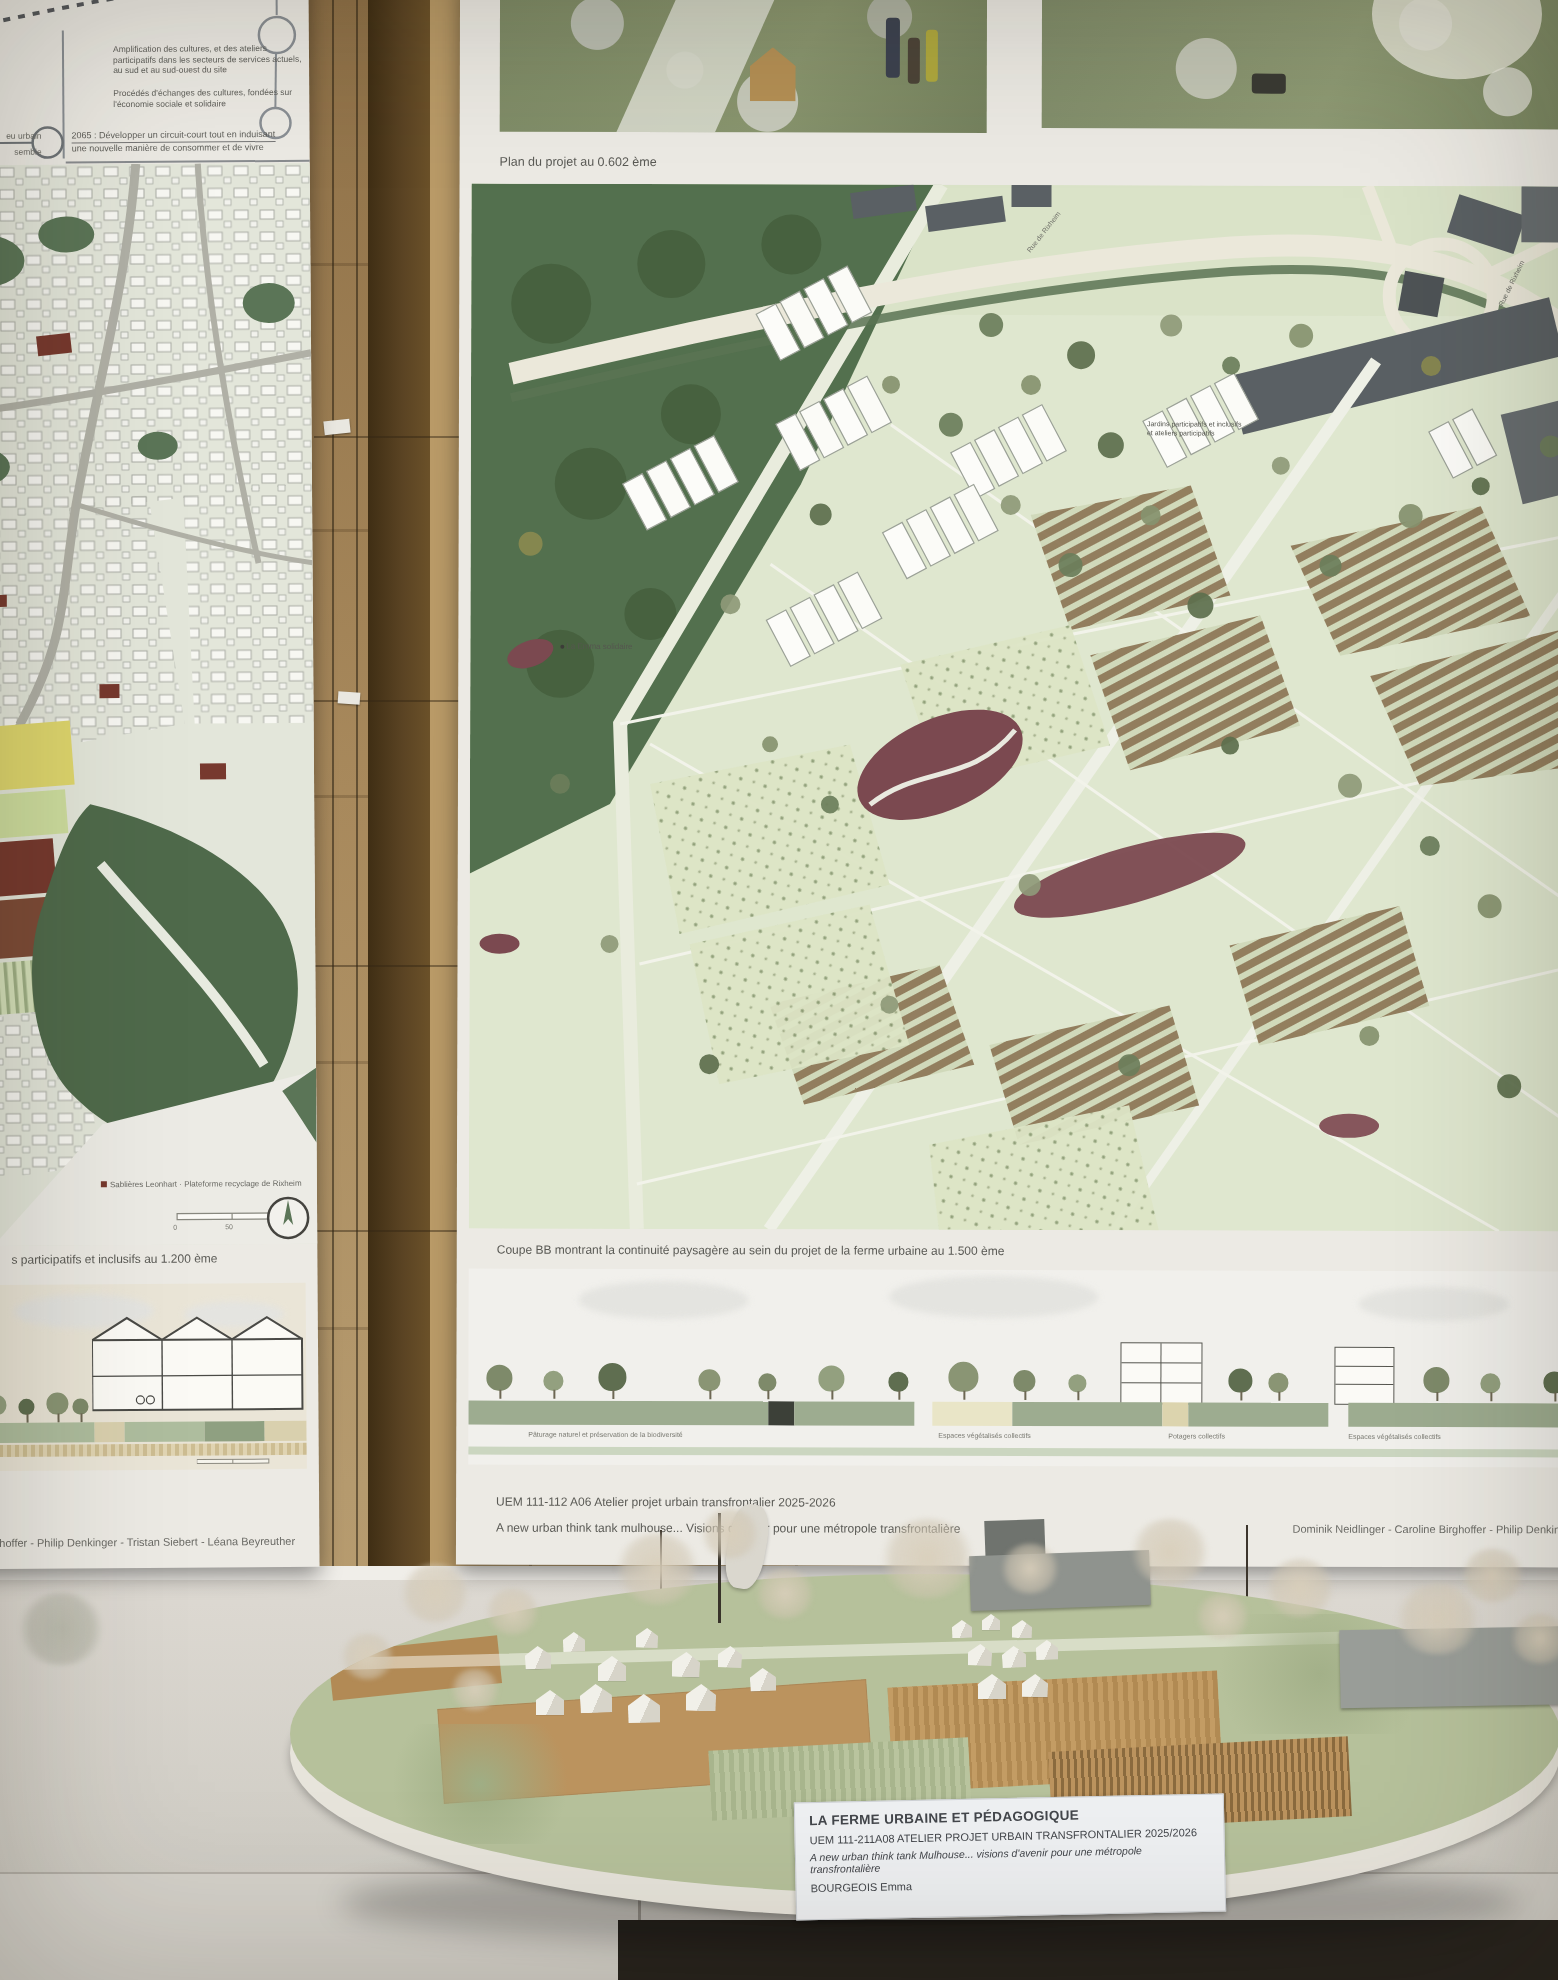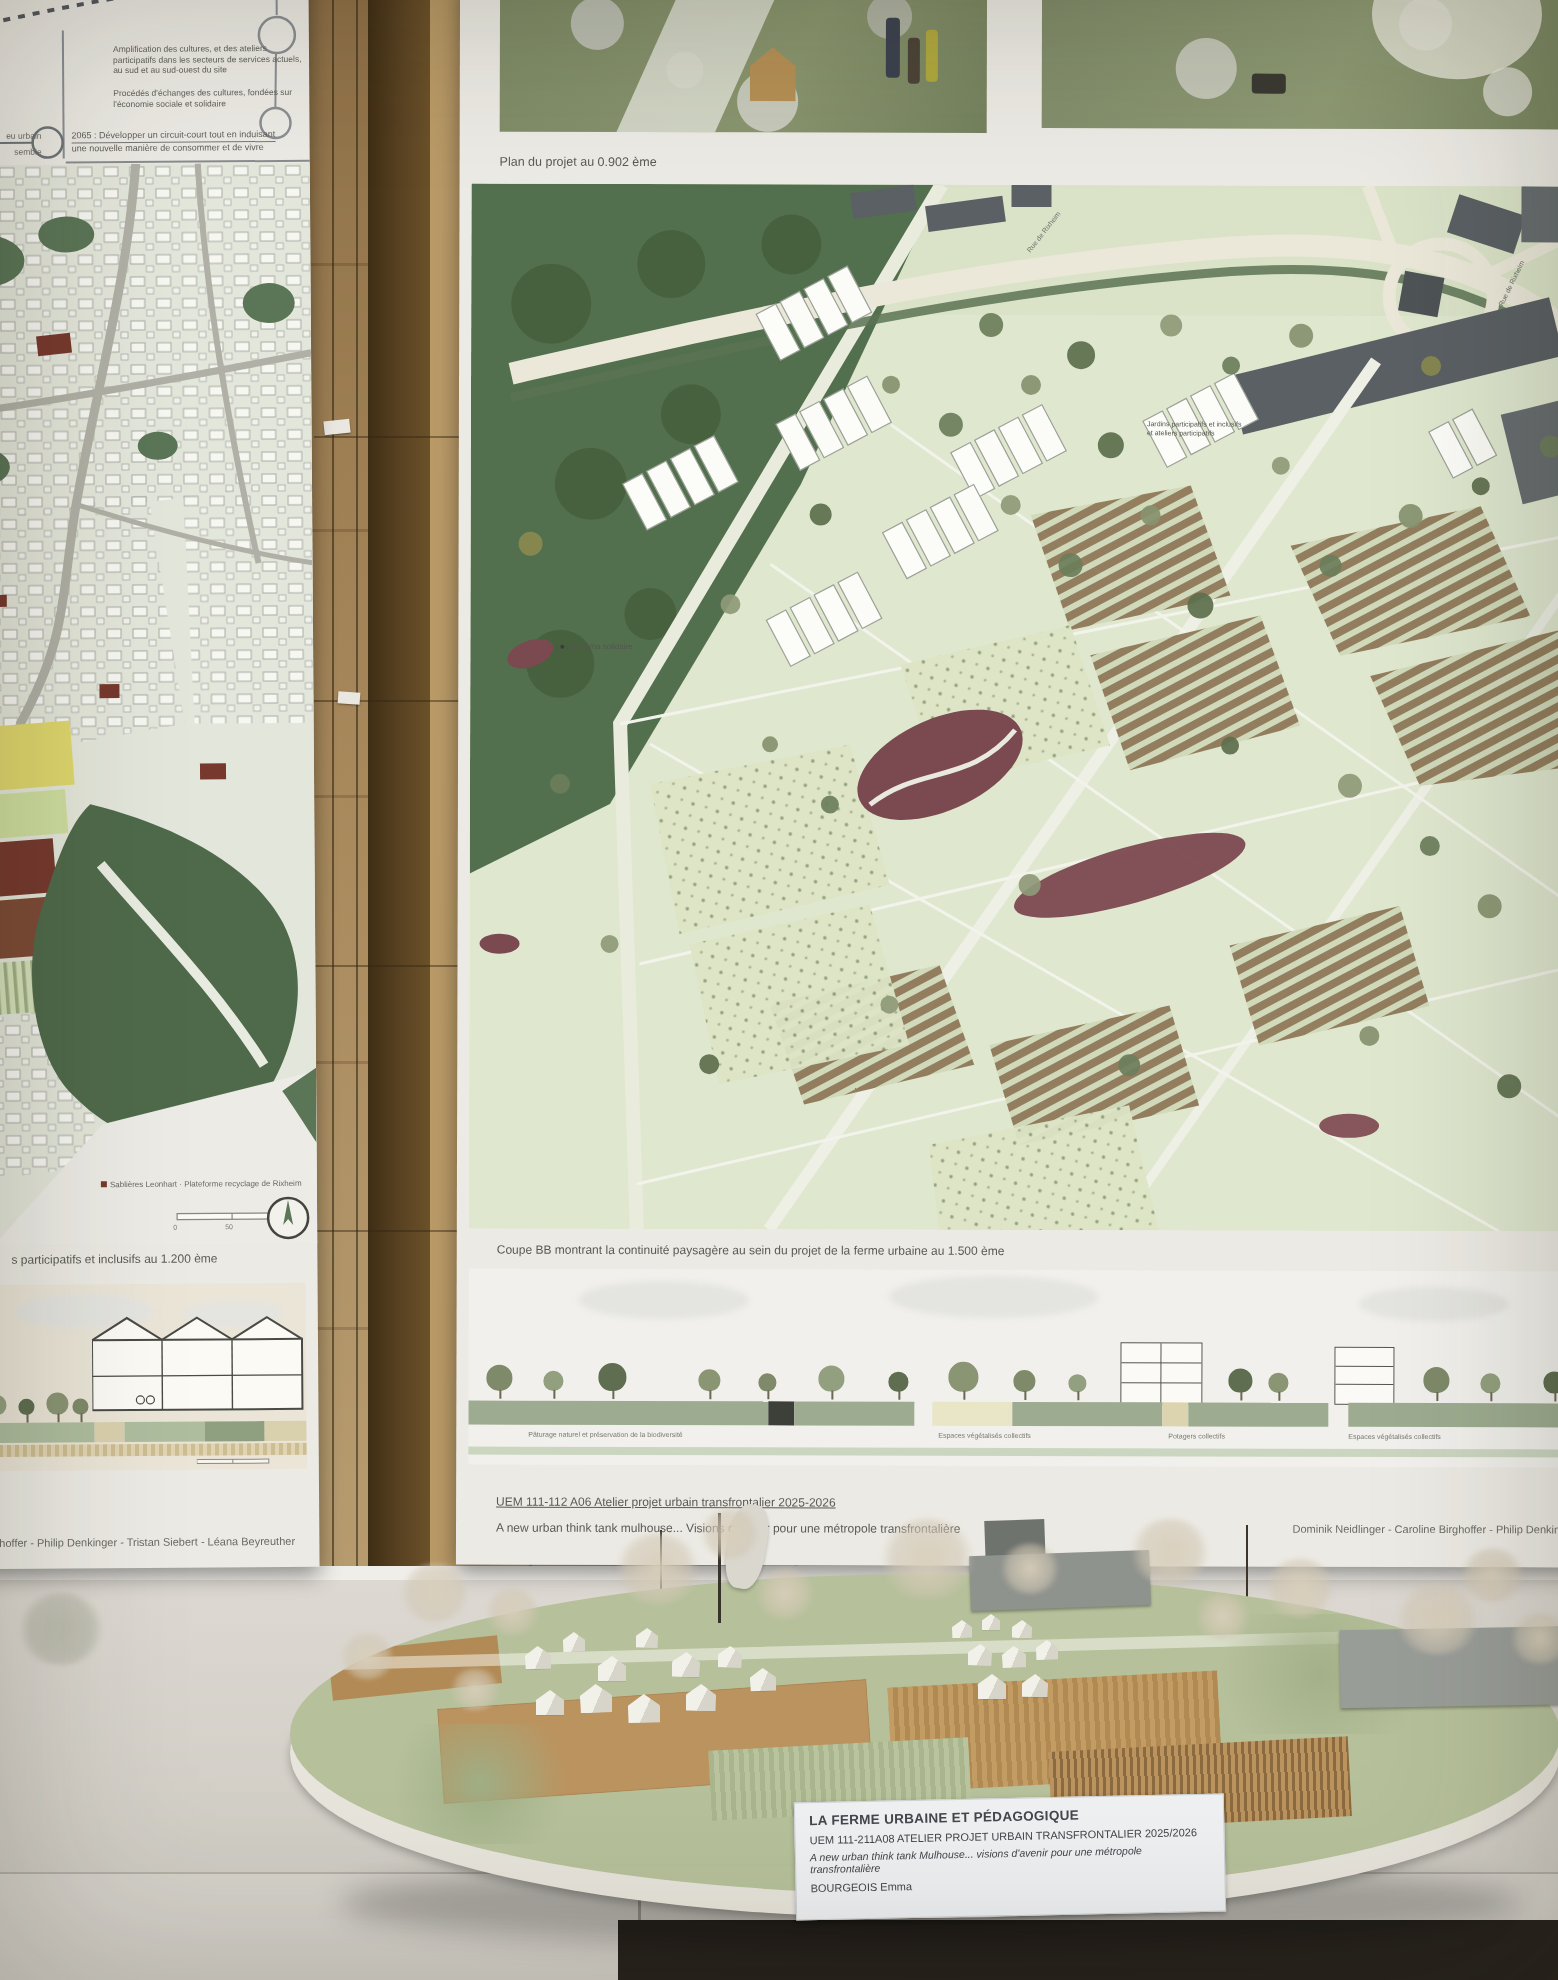--- a/index.html
+++ b/index.html
@@ -211,21 +211,21 @@
     </div>
     <div class="abs" style="left:582px;top:0;width:548px;height:150px;overflow:hidden;background:
       radial-gradient(circle at 30% 60%,#c2c5b5 0 30px,transparent 31px),
       radial-gradient(circle at 70% 30%,#b3b7a6 0 26px,transparent 27px),
       radial-gradient(circle at 85% 75%,#c9ccbc 0 24px,transparent 25px),
       linear-gradient(115deg,#808c6a,#8e9a74 55%,#77845f);">
       <div class="abs" style="left:330px;top:-30px;width:170px;height:130px;background:rgba(238,236,224,.75);border-radius:50%;"></div>
       <div class="abs" style="left:210px;top:95px;width:34px;height:20px;background:#3a3a34;border-radius:4px;"></div>
     </div>
 
-    <div class="cap abs" style="left:40px;top:178px;font-size:12.5px;">Plan du projet au 0.902 ème</div>
+    <div class="cap abs" style="left:40px;top:178px;font-size:12.5px;">Plan du projet au 0.602 ème</div>
 
     <svg class="abs" style="left:12px;top:207px;" width="1104" height="1045" viewBox="0 0 1104 1045" preserveAspectRatio="none">
       <defs>
         <pattern id="crop" width="14" height="14" patternUnits="userSpaceOnUse" patternTransform="rotate(62)">
           <rect width="14" height="14" fill="#cfd8b8"></rect>
             <rect width="8" height="14" fill="#8a7352"></rect>
         </pattern>
         <pattern id="orch" width="18" height="18" patternUnits="userSpaceOnUse" patternTransform="rotate(62)">
           <rect width="18" height="18" fill="#dde5c6"></rect>
           <circle cx="4" cy="4" r="1.8" fill="#8e9e77"></circle>
@@ -401,21 +401,21 @@
         <div class="gseg" style="width:20px;background:transparent;"></div>
         <div class="gseg" style="width:224px;background:#9dac90;"></div>
       </div>
       <div class="micro abs" style="left:60px;top:162px;">Pâturage naturel et préservation de la biodiversité</div>
       <div class="micro abs" style="left:470px;top:162px;">Espaces végétalisés collectifs</div>
       <div class="micro abs" style="left:700px;top:162px;">Potagers collectifs</div>
       <div class="micro abs" style="left:880px;top:162px;">Espaces végétalisés collectifs</div>
       <div class="abs" style="left:0;top:178px;width:1104px;height:8px;background:#cbd6c0;"></div>
     </div>
 
-    <div class="cap abs" style="left:40px;top:1518px;font-size:12px;text-decoration:underline;">UEM 111-112 A06 Atelier projet urbain transfrontalier 2025-2026</div>
+    <div class="cap abs" style="left:40px;top:1518px;font-size:12px;">UEM 111-112 A06 Atelier projet urbain transfrontalier 2025-2026</div>
     <div class="cap abs" style="left:40px;top:1544px;font-size:12px;">A new urban think tank mulhouse... Visions d'avenir pour une métropole transfrontalière</div>
     <div class="credits abs" style="left:600px;top:1544px;width:520px;text-align:right;overflow:hidden;">Dominik Neidlinger - Caroline Birghoffer - Philip Denkinger</div>
   </div>
 
   <div class="wire" style="left:660px;top:1530px;height:130px;background:#3c352c;"></div>
   <div class="wire" style="left:1246px;top:1525px;height:95px;background:#3c352c;"></div>
 
   <div class="bloom" style="left:18px;top:1592px;width:86px;height:74px;opacity:.8;background:radial-gradient(circle,rgba(176,178,162,.9) 0%,rgba(160,162,146,.5) 55%,transparent 75%);"></div>
 
   <div class="abs" style="left:280px;top:1528px;width:1290px;height:430px;">

